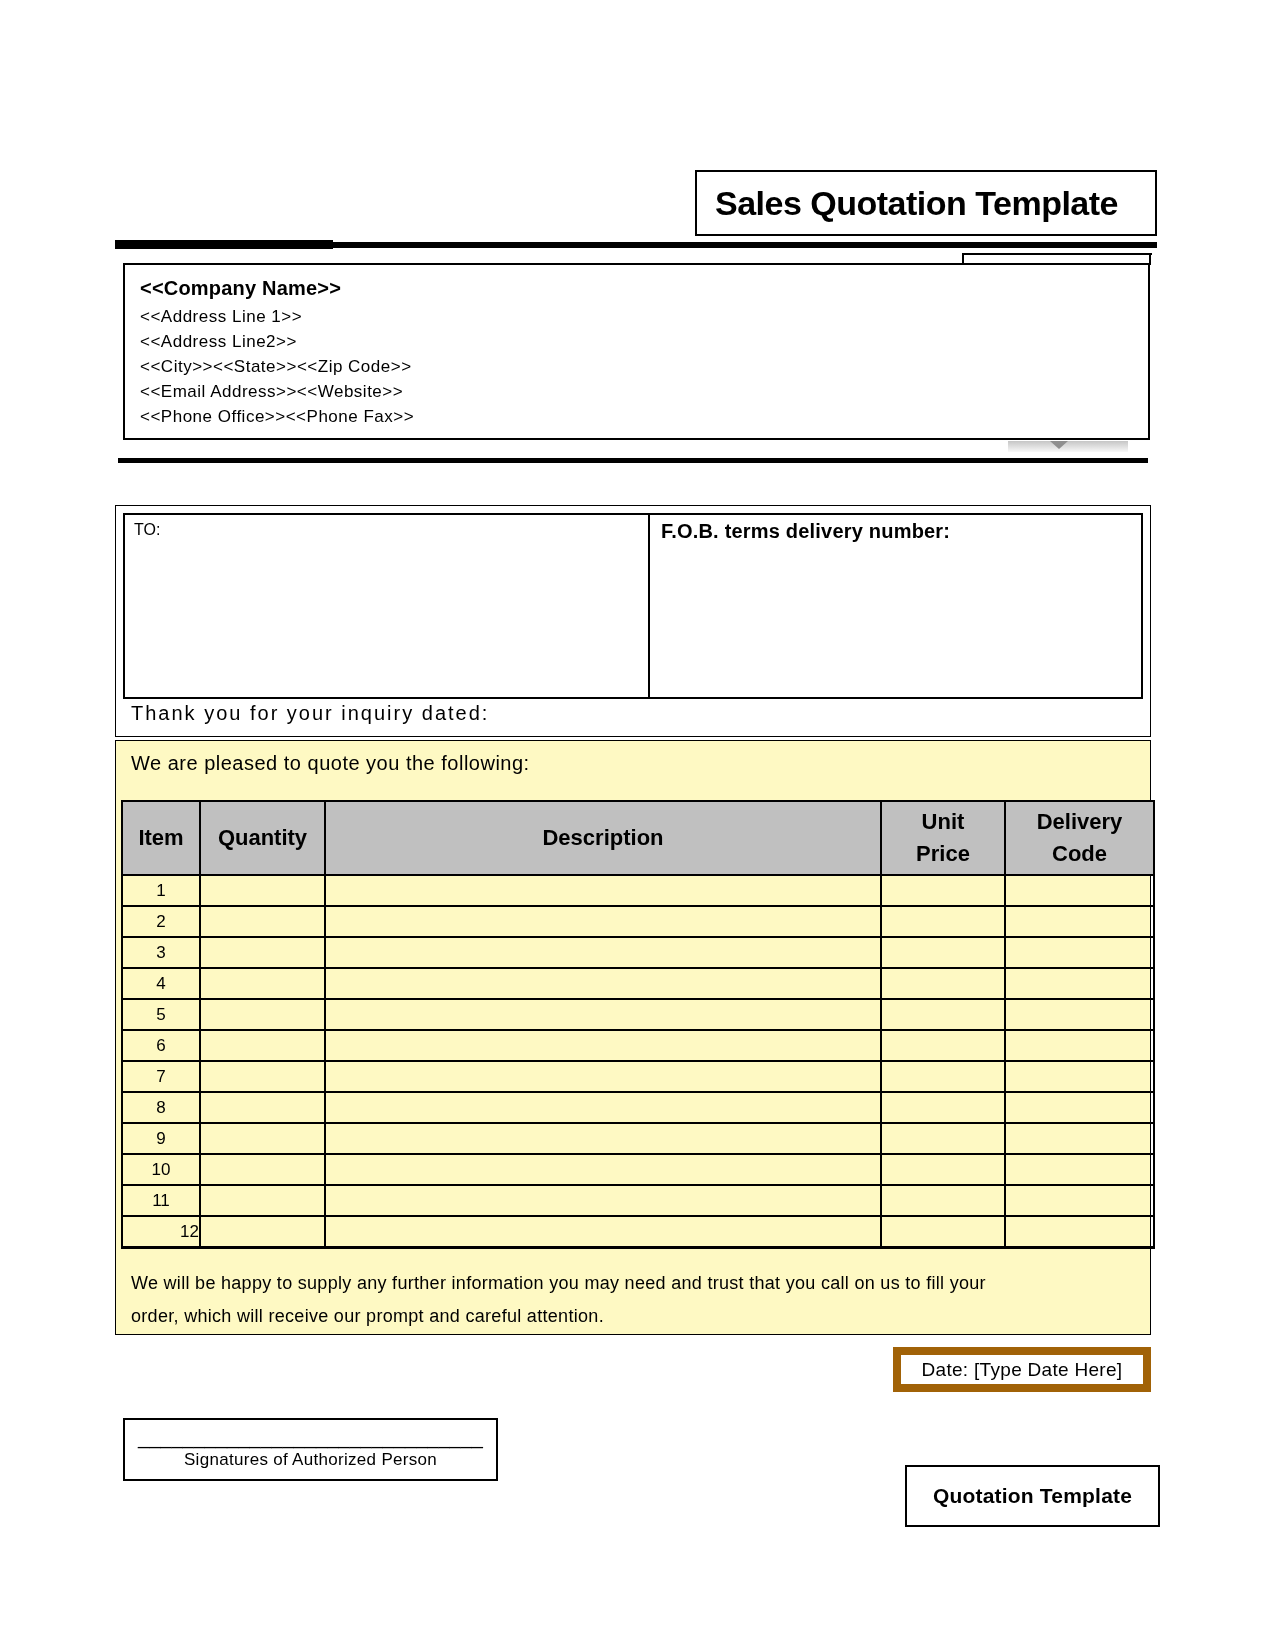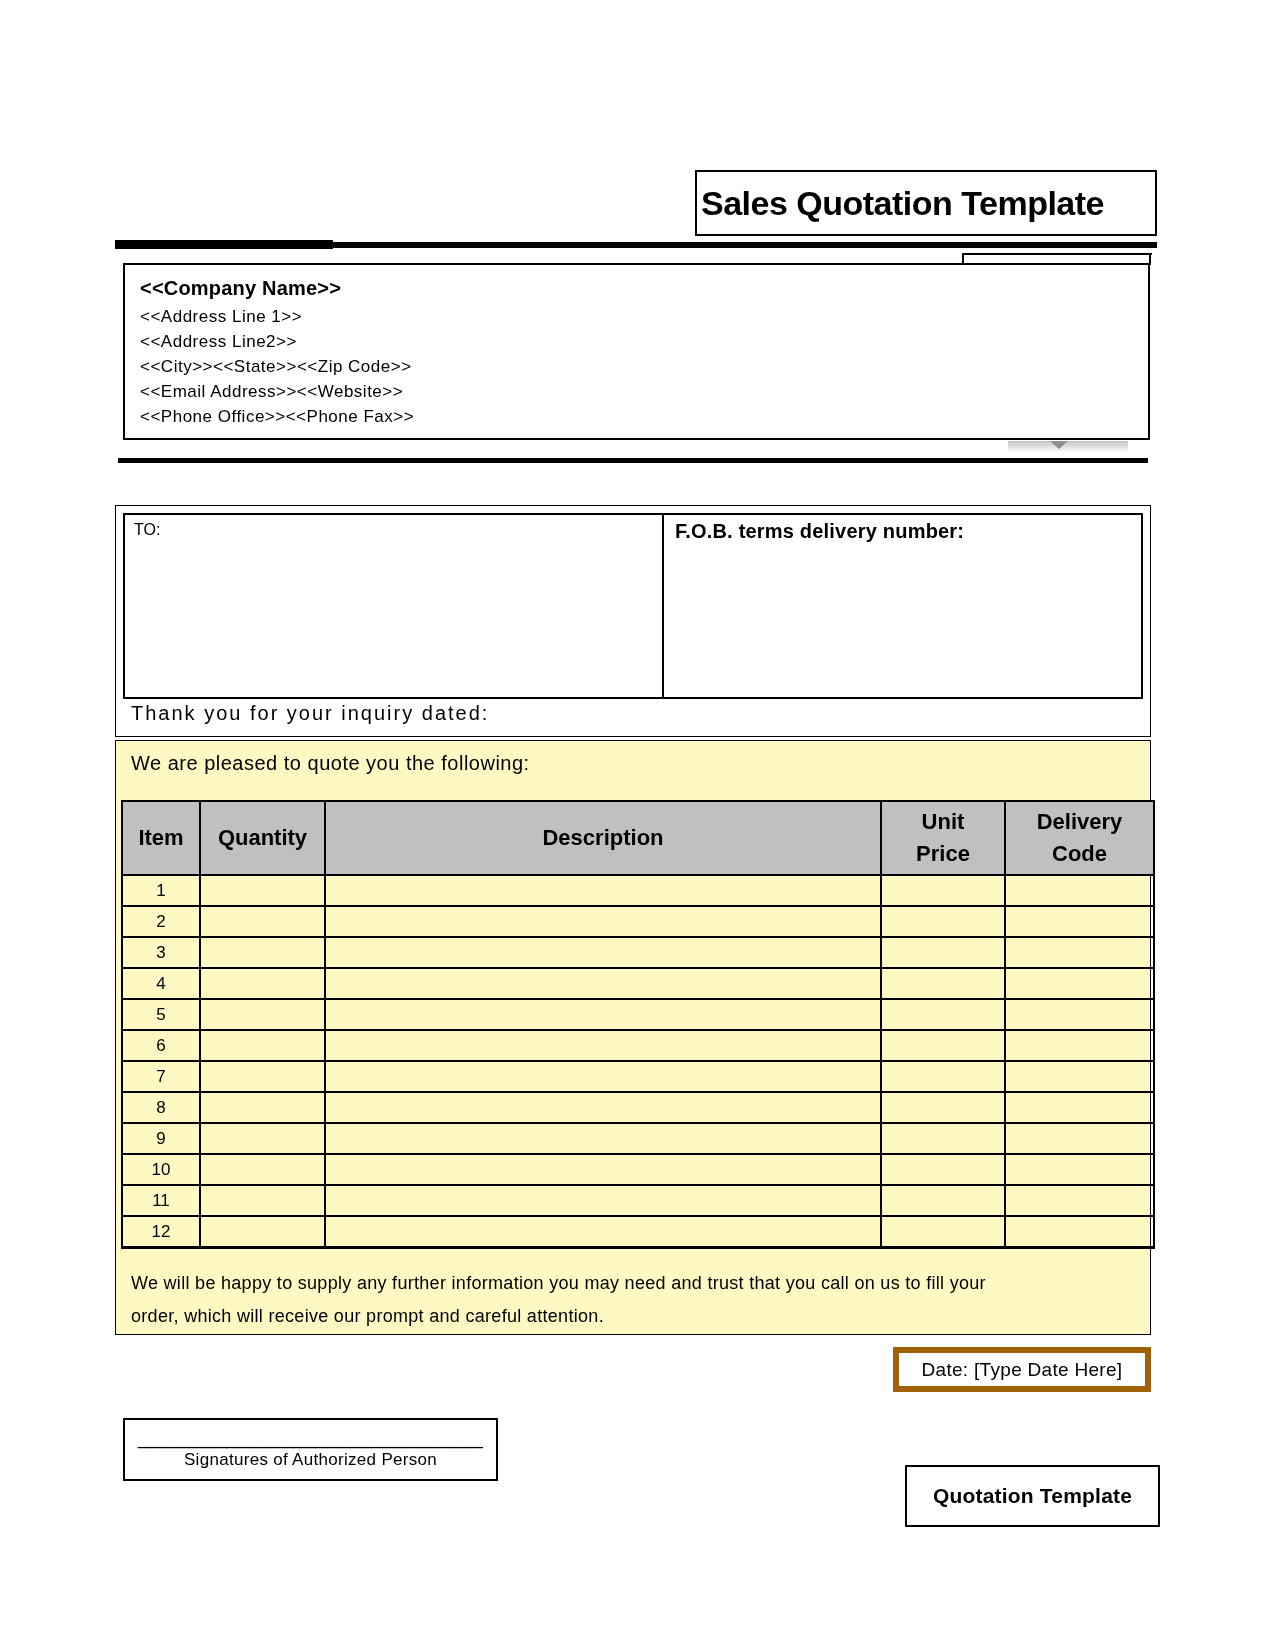--- a/index.html
+++ b/index.html
@@ -1,20 +1,20 @@
 <!DOCTYPE html>
 <html><head>
 <meta charset="utf-8">
 <style>
   html,body{margin:0;padding:0;background:#ffffff;}
   body{width:1275px;height:1650px;position:relative;font-family:"Liberation Sans",sans-serif;color:#000;}
   .abs{position:absolute;box-sizing:border-box;}
 
   
-  .title-box{left:695px;top:170px;width:462px;height:66px;border:2px solid #000;display:flex;align-items:center;padding-left:4px;}
+  .title-box{left:695px;top:170px;width:462px;height:66px;border:2px solid #000;display:flex;align-items:center;padding-left:18px;}
   .title-box span{font-size:34px;font-weight:bold;letter-spacing:-0.5px;}
 
   
   .rule1-left{left:115px;top:240px;width:218px;height:9px;background:#000;}
   .rule1{left:115px;top:242px;width:1042px;height:6px;background:#000;}
   .rule2{left:118px;top:458px;width:1030px;height:5px;background:#000;}
 
   
   .company-box{left:123px;top:263px;width:1027px;height:177px;border:2px solid #000;padding:12px 0 0 15px;background:#fff;}
   .co-name{font-size:20px;font-weight:bold;margin-bottom:4px;letter-spacing:0.2px;}
@@ -23,39 +23,39 @@
   
   .logo-top{left:962px;top:253px;width:190px;height:2px;background:#000;}
   .logo-stub-l{left:962px;top:253px;width:2px;height:12px;background:#000;}
   .logo-stub-r{left:1149px;top:253px;width:2px;height:12px;background:#000;}
   .logo-shadow{left:1008px;top:441px;width:120px;height:11px;background:linear-gradient(to bottom,#c6c6c6,#f8f8f8);}
   .logo-shadow .chev{position:absolute;left:42px;top:0;width:0;height:0;border-left:9px solid transparent;border-right:9px solid transparent;border-top:8px solid #8f8f8f;}
 
   
   .tofob-outer{left:115px;top:505px;width:1036px;height:232px;border:1px solid #000;background:#fff;}
   .tofob-row{position:absolute;left:7px;top:7px;width:1020px;height:186px;display:flex;}
-  .to-cell{width:512px;border:2px solid #000;border-right:2px solid #000;padding:6px 16px 0 9px;font-size:16px;}
+  .to-cell{width:512px;border:2px solid #000;border-right:2px solid #000;padding:6px 2px 0 9px;font-size:16px;}
   .fob-cell{flex:1;border:2px solid #000;border-left:none;padding:5px 0 0 11px;}
   .fob-cell .bold{font-weight:bold;font-size:20px;letter-spacing:0.2px;}
   .thanks{position:absolute;left:15px;top:196px;font-size:20px;letter-spacing:2px;}
 
   
   .main-outer{left:115px;top:740px;width:1036px;height:595px;border:1px solid #000;background:#fef9c3;}
   .intro{position:absolute;left:15px;top:11px;font-size:20px;letter-spacing:0.5px;}
   table.items{position:absolute;left:5px;top:59px;width:1022px;border-collapse:collapse;table-layout:fixed;}
   table.items th,table.items td{border:2px solid #000;padding:0;}
   table.items thead th{background:#c0c0c0;font-size:22px;font-weight:bold;height:72px;text-align:center;vertical-align:middle;line-height:1.45;}
   table.items tbody td{height:29px;font-size:17px;}
-  table.items tbody tr:last-child td{border-bottom-width:3px;}
+  table.items tbody tr:last-child td{border-bottom-width:3px;text-align:right;}
   td.num{text-align:center;}
   .w-item{width:76px;}.w-qty{width:123px;}.w-desc{width:554px;}.w-unit{width:122px;}.w-del{width:147px;}
   .closing{position:absolute;left:15px;top:526px;font-size:18px;letter-spacing:0.3px;line-height:33px;white-space:nowrap;}
 
   
-  .date-box{left:893px;top:1347px;width:258px;height:45px;border:6px solid #a16207;display:flex;align-items:center;justify-content:center;font-size:19px;letter-spacing:0.3px;}
+  .date-box{left:893px;top:1347px;width:258px;height:45px;border:8px solid #a16207;display:flex;align-items:center;justify-content:center;font-size:19px;letter-spacing:0.3px;}
 
   
   .sig-box{left:123px;top:1418px;width:375px;height:63px;border:2px solid #000;text-align:center;}
   .sig-line{font-size:20px;line-height:20px;margin-top:7px;letter-spacing:0;}
   .sig-label{font-size:17px;margin-top:3px;letter-spacing:0.3px;}
 
   
   .qt-box{left:905px;top:1465px;width:255px;height:62px;border:2px solid #000;display:flex;align-items:center;justify-content:center;}
   .qt-box span{font-size:21px;font-weight:bold;letter-spacing:0.2px;}
 </style>

